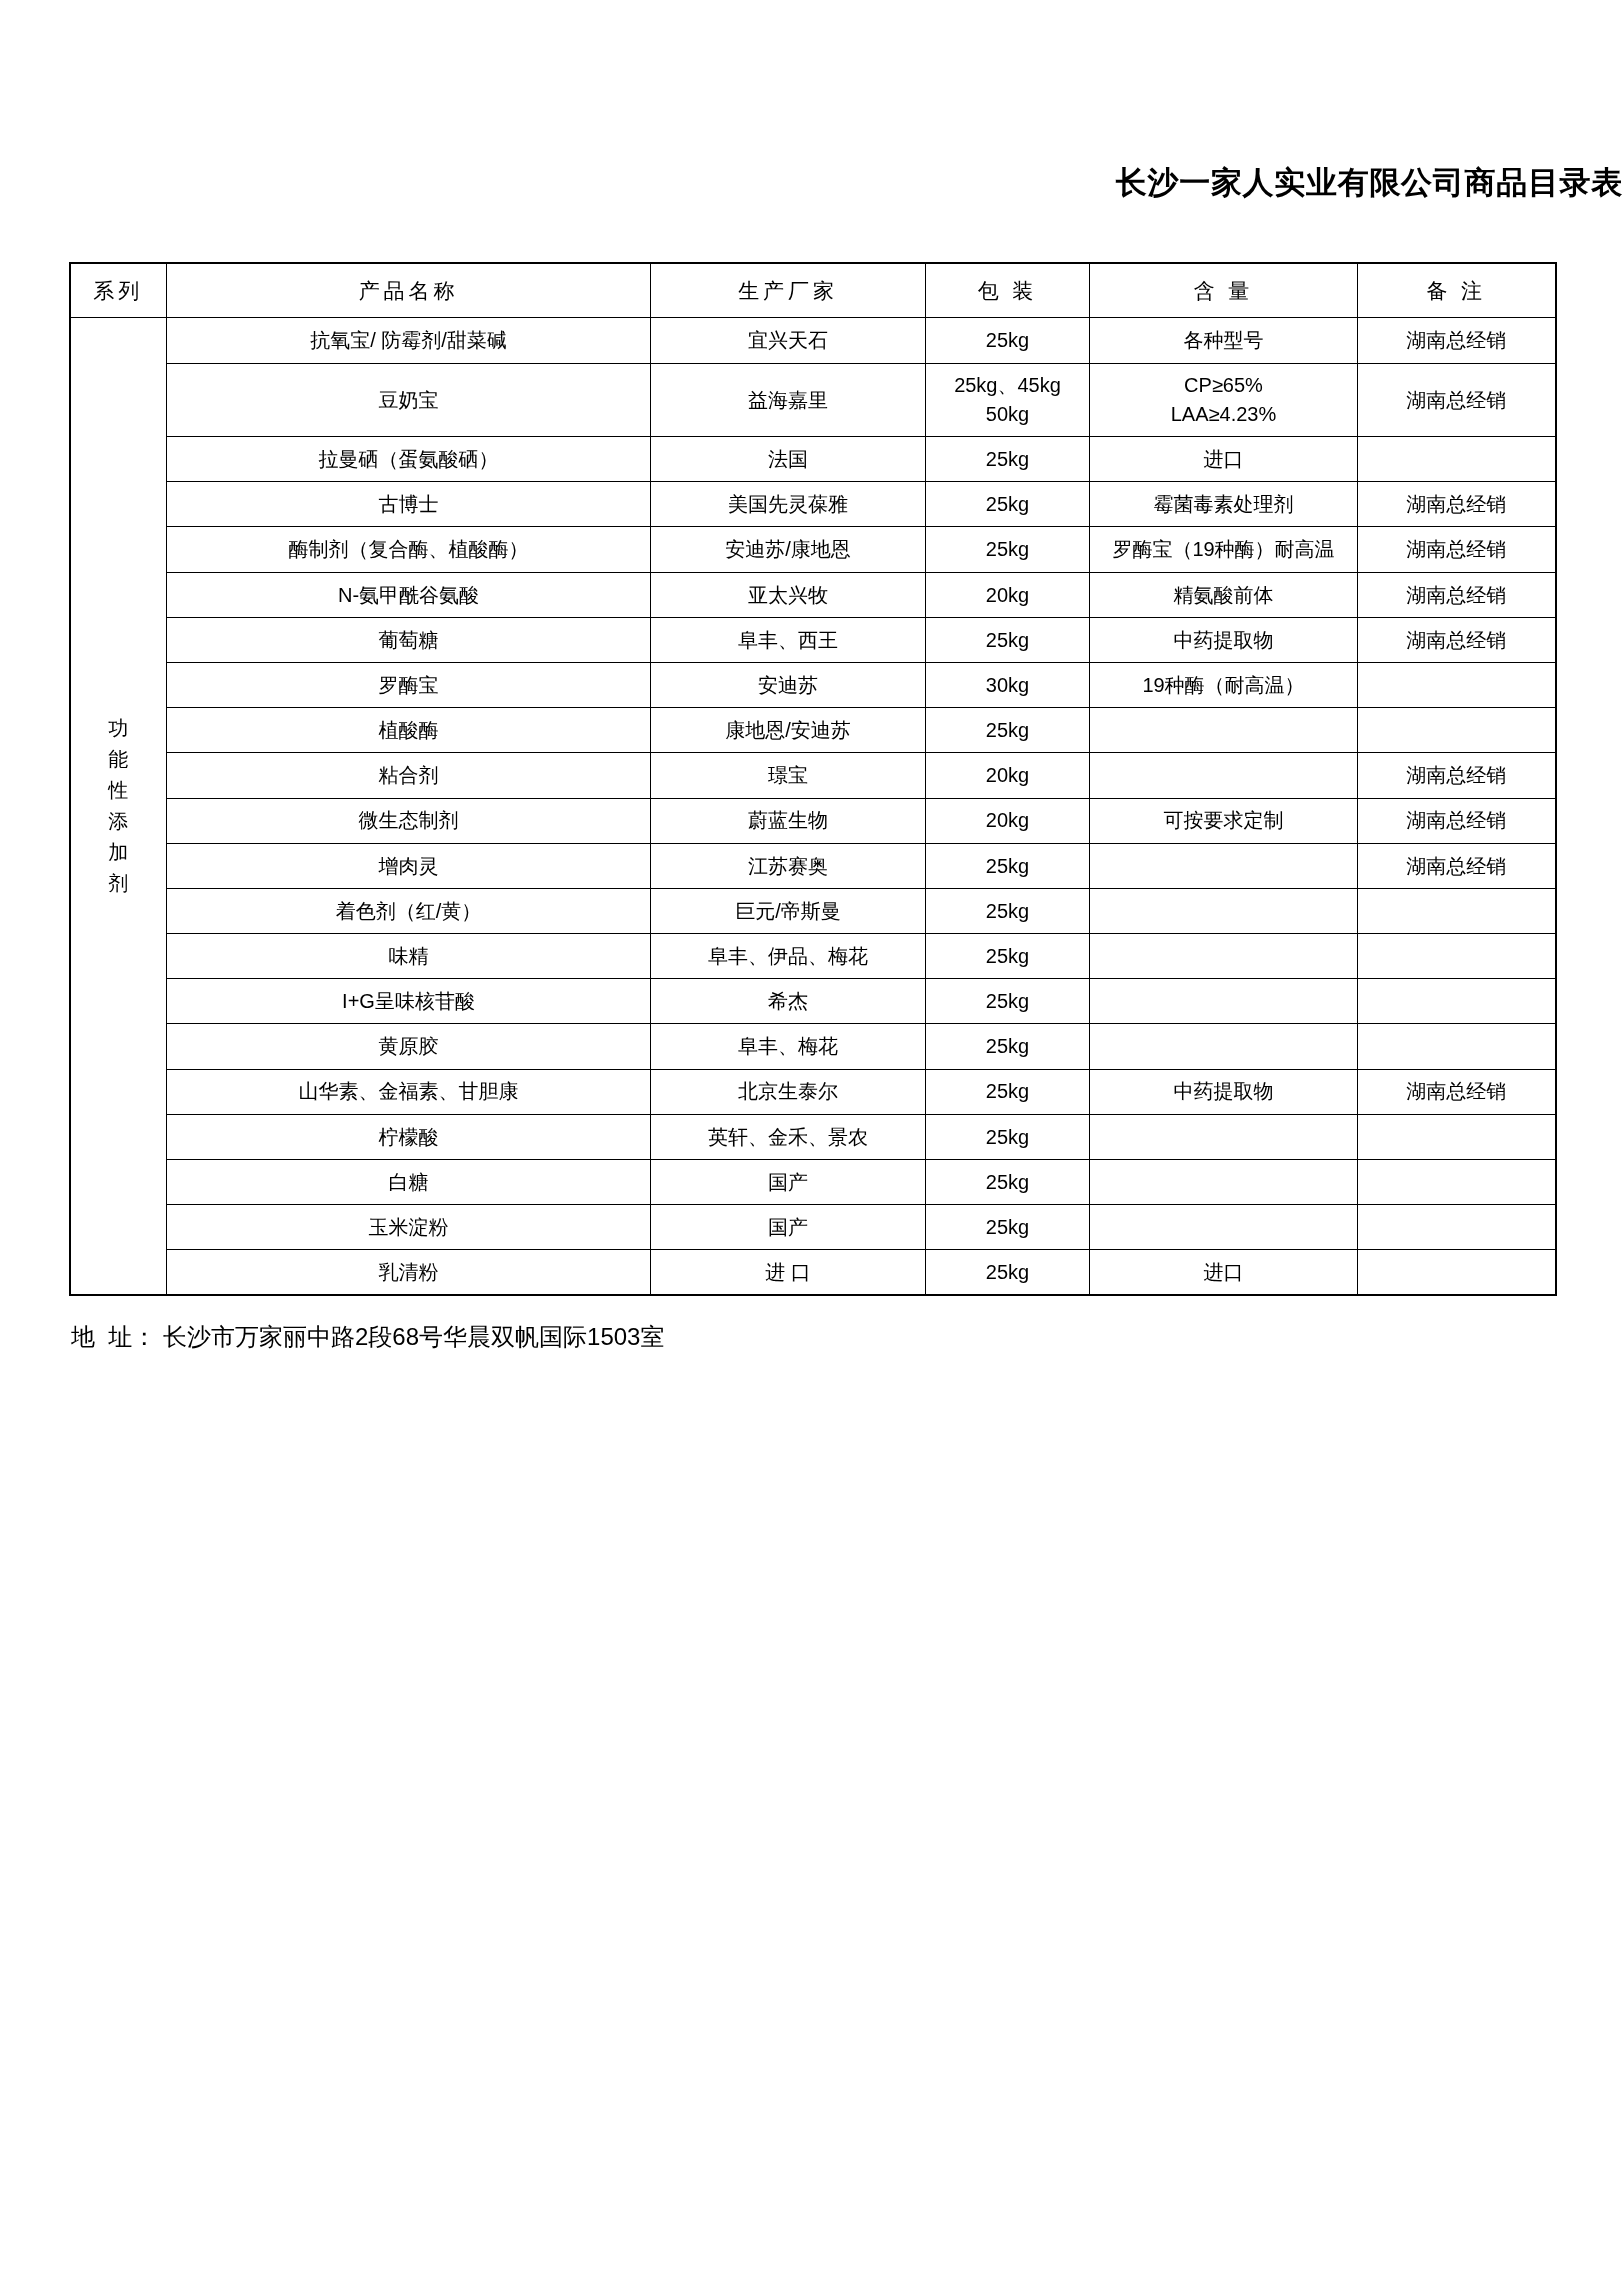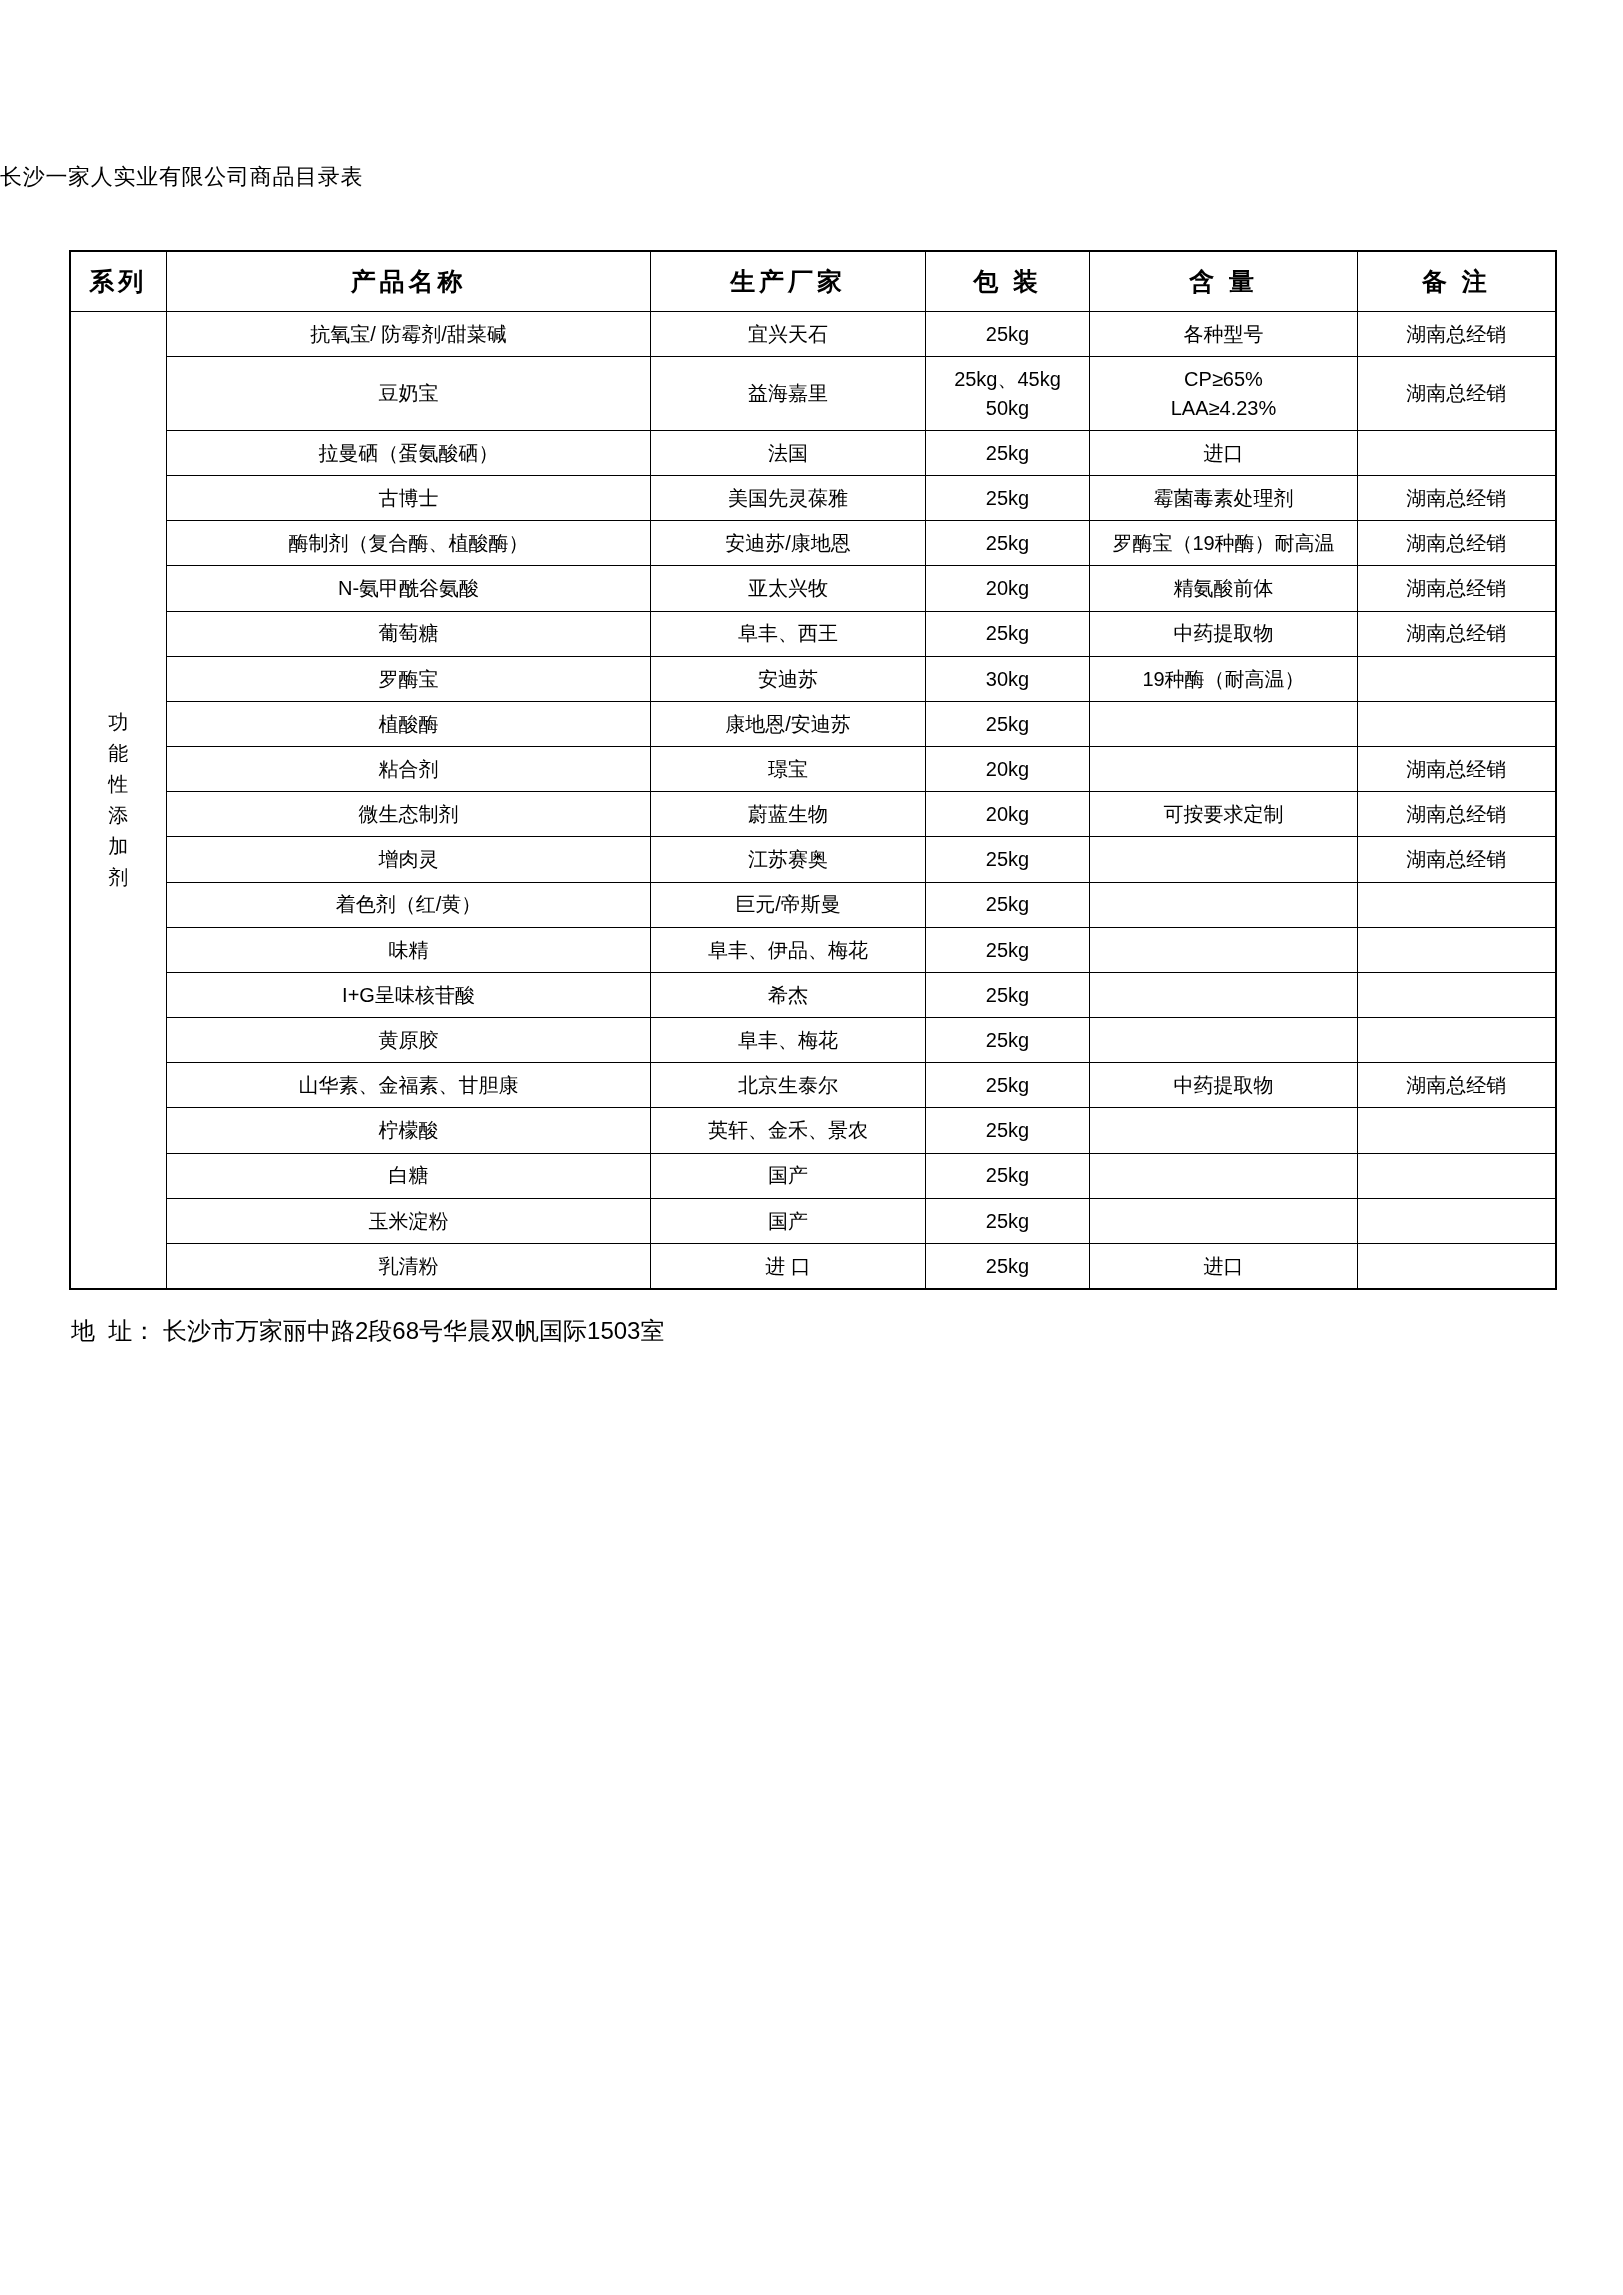--- a/index.html
+++ b/index.html
@@ -15,23 +15,23 @@
     position: relative;
   }
   .page {
     position: relative;
     width: 1623px;
     height: 2295px;
     box-sizing: border-box;
     padding: 0;
   }
   .doc-title {
-    text-align: left;
-    font-size: 22px;
-    font-weight: normal;
+    text-align: right;
+    font-size: 31px;
+    font-weight: bold;
     letter-spacing: 0.7px;
     margin-top: 162px;
     margin-bottom: 0;
   }
   .table-wrap {
     margin: 0 auto;
     margin-top: 58px;
     width: 1486px;
   }
   table.catalog {
@@ -51,23 +51,23 @@
   table.catalog td {
     border: 1.3px solid #000;
     text-align: center;
     vertical-align: middle;
     font-size: 20px;
     line-height: 1.42;
     padding: 7.9px 3.9px;
     word-break: break-word;
   }
   table.catalog thead th {
-    font-weight: bold;
+    font-weight: normal;
     letter-spacing: 3.9px;
-    font-size: 25px;
+    font-size: 21px;
     padding: 11.8px 3.9px;
   }
   table.catalog td.series-cell {
     font-size: 20px;
     letter-spacing: 0;
     line-height: 1.55;
     padding: 0 11.8px;
   }
   .series-vertical {
     display: block;

